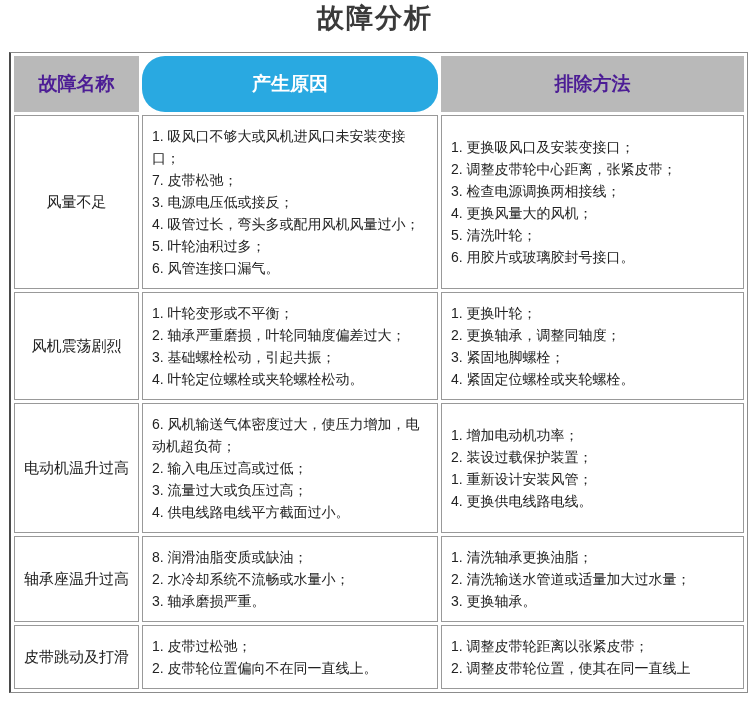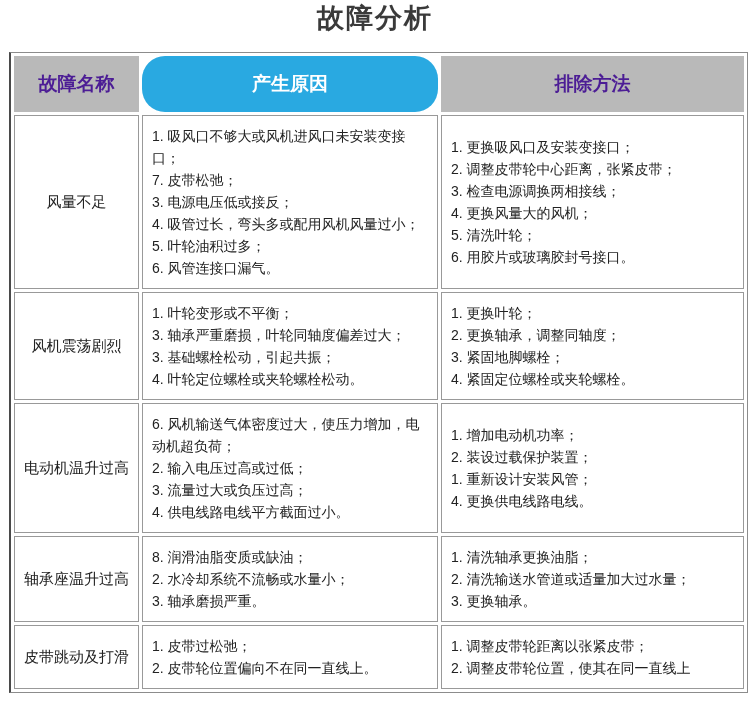--- a/index.html
+++ b/index.html
@@ -121,21 +121,21 @@
             <div>3. 检查电源调换两相接线；</div>
             <div>4. 更换风量大的风机；</div>
             <div>5. 清洗叶轮；</div>
             <div>6. 用胶片或玻璃胶封号接口。</div>
           </td>
         </tr>
         <tr>
           <td class="fault-cell">风机震荡剧烈</td>
           <td class="list-cell">
             <div>1. 叶轮变形或不平衡；</div>
-            <div>3. 轴承严重磨损，叶轮同轴度偏差过大；</div>
+            <div>2. 轴承严重磨损，叶轮同轴度偏差过大；</div>
             <div>3. 基础螺栓松动，引起共振；</div>
             <div>4. 叶轮定位螺栓或夹轮螺栓松动。</div>
           </td>
           <td class="list-cell">
             <div>1. 更换叶轮；</div>
             <div>2. 更换轴承，调整同轴度；</div>
             <div>3. 紧固地脚螺栓；</div>
             <div>4. 紧固定位螺栓或夹轮螺栓。</div>
           </td>
         </tr>

